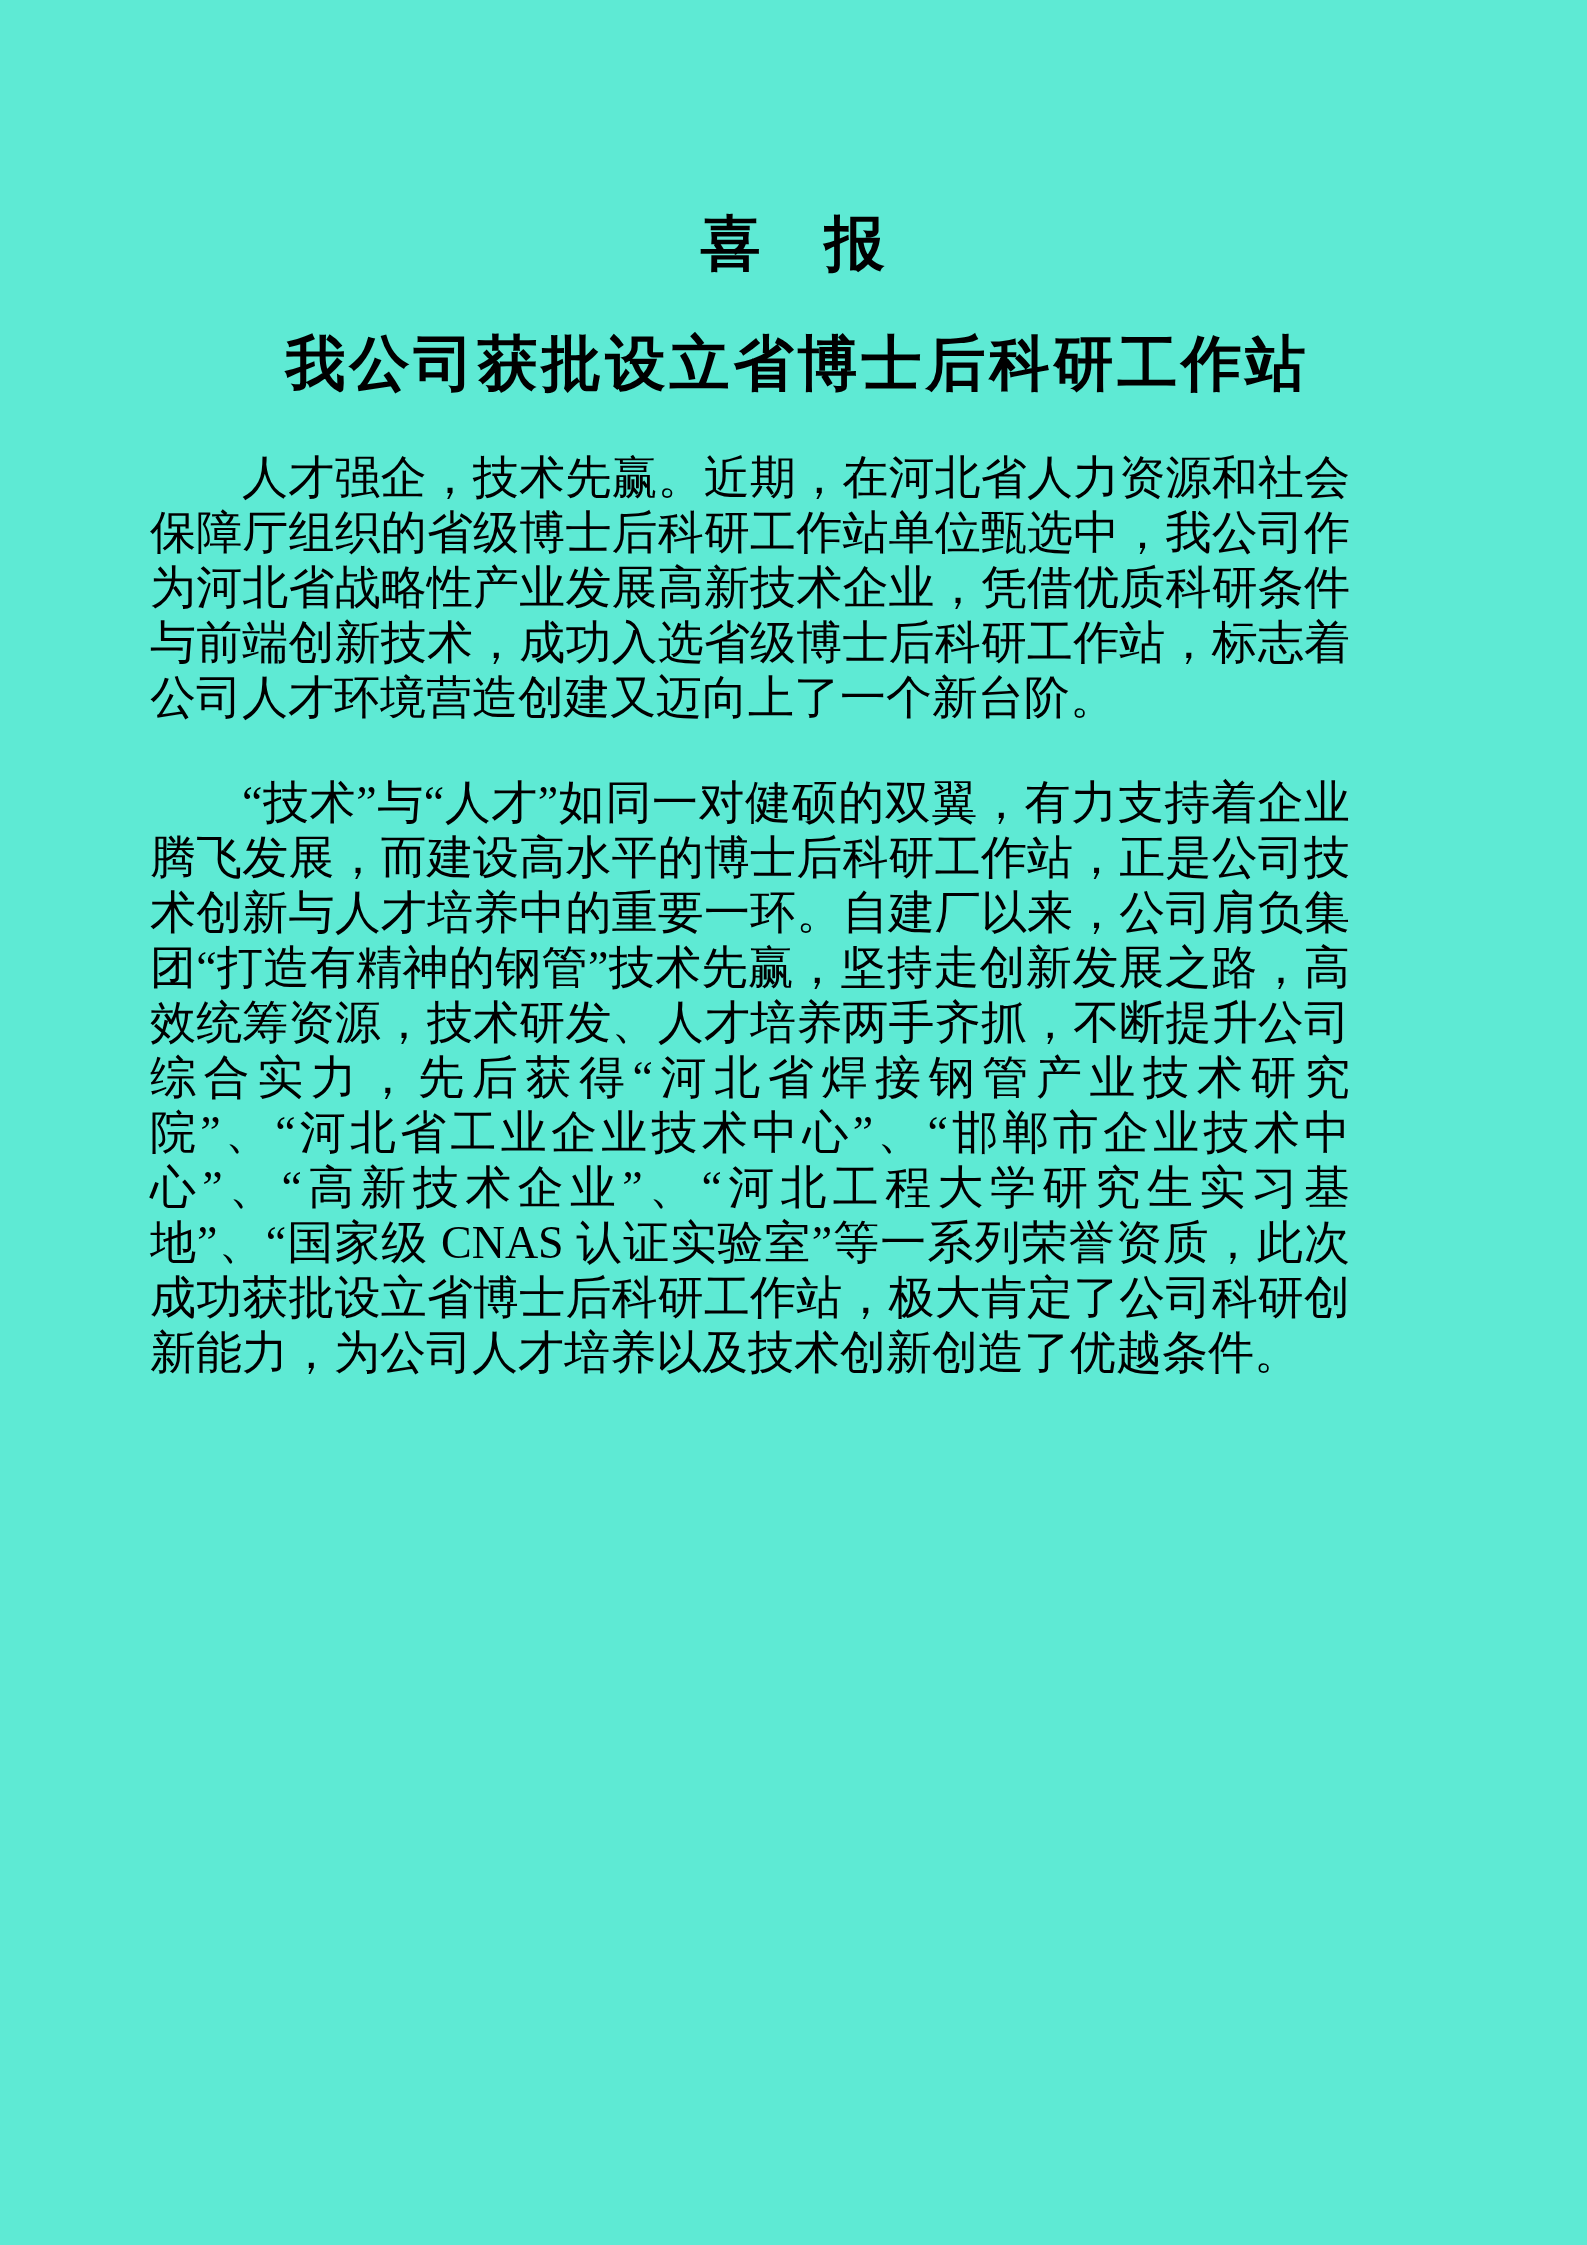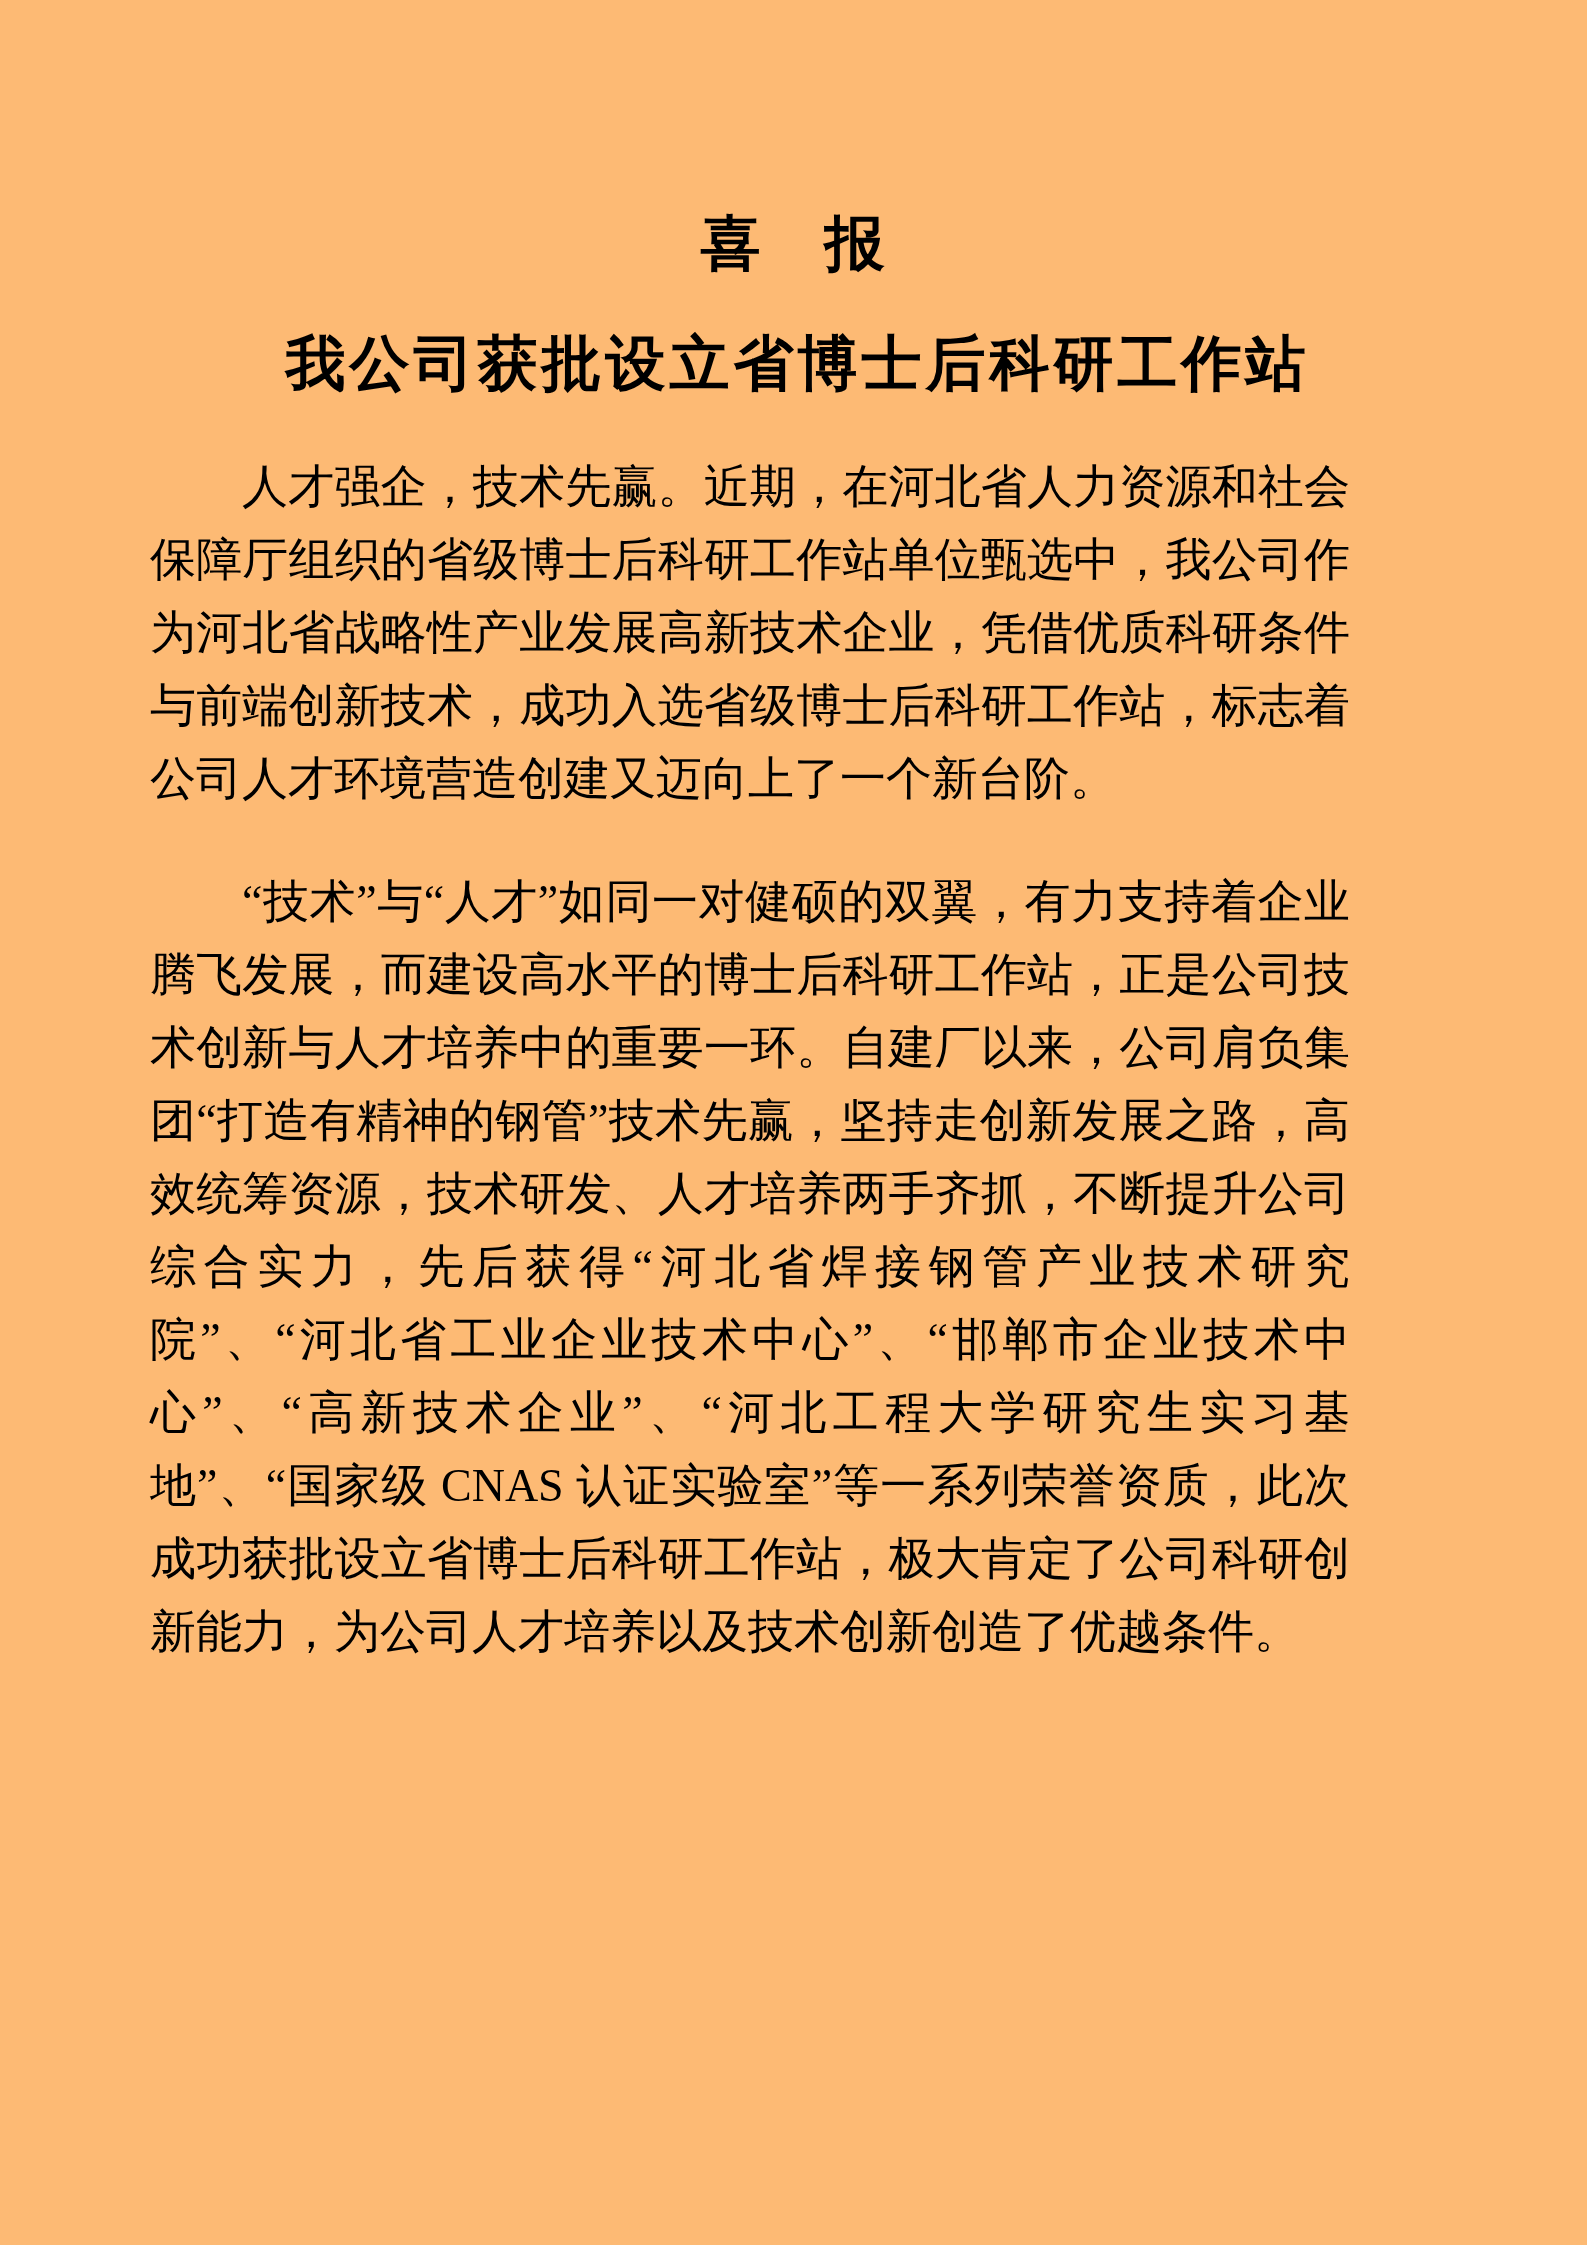--- a/index.html
+++ b/index.html
@@ -4,21 +4,21 @@
 <style>
   html, body {
     margin: 0;
     padding: 0;
     background: #ffffff;
   }
   .page {
     position: relative;
     width: 1587px;
     height: 2245px;
-    background: #fdba74;
+    background: #5eead4;
     color: #000000;
     font-family: "Liberation Serif", "DejaVu Serif", serif;
     box-sizing: border-box;
     overflow: hidden;
   }
   .heading-block {
     padding-top: 198px;
     width: 100%;
     text-align: center;
   }
@@ -39,21 +39,21 @@
     color: #000000;
   }
   .body-block {
     margin-left: 150px;
     width: 1200px;
     margin-top: 40px;
   }
   .body-paragraph {
     margin: 0 0 50px 0;
     font-size: 46px;
-    line-height: 73px;
+    line-height: 55px;
     text-align: justify;
     text-indent: 2em;
     font-weight: normal;
     color: #000000;
     word-break: break-all;
   }
 </style>
 </head>
 <body>
 

